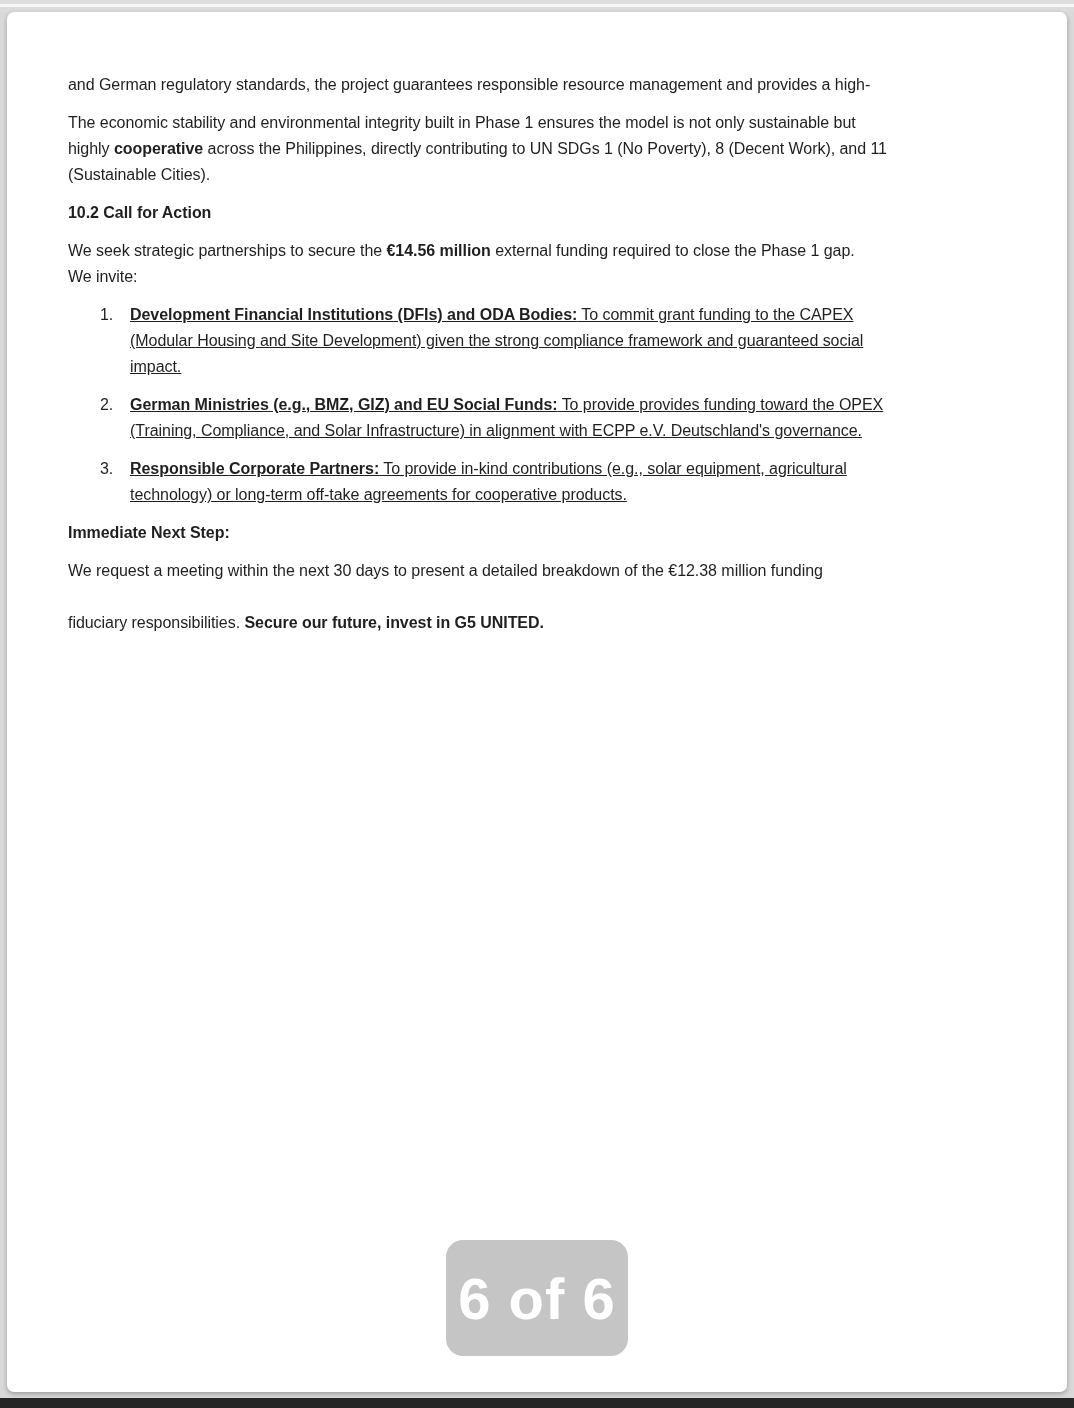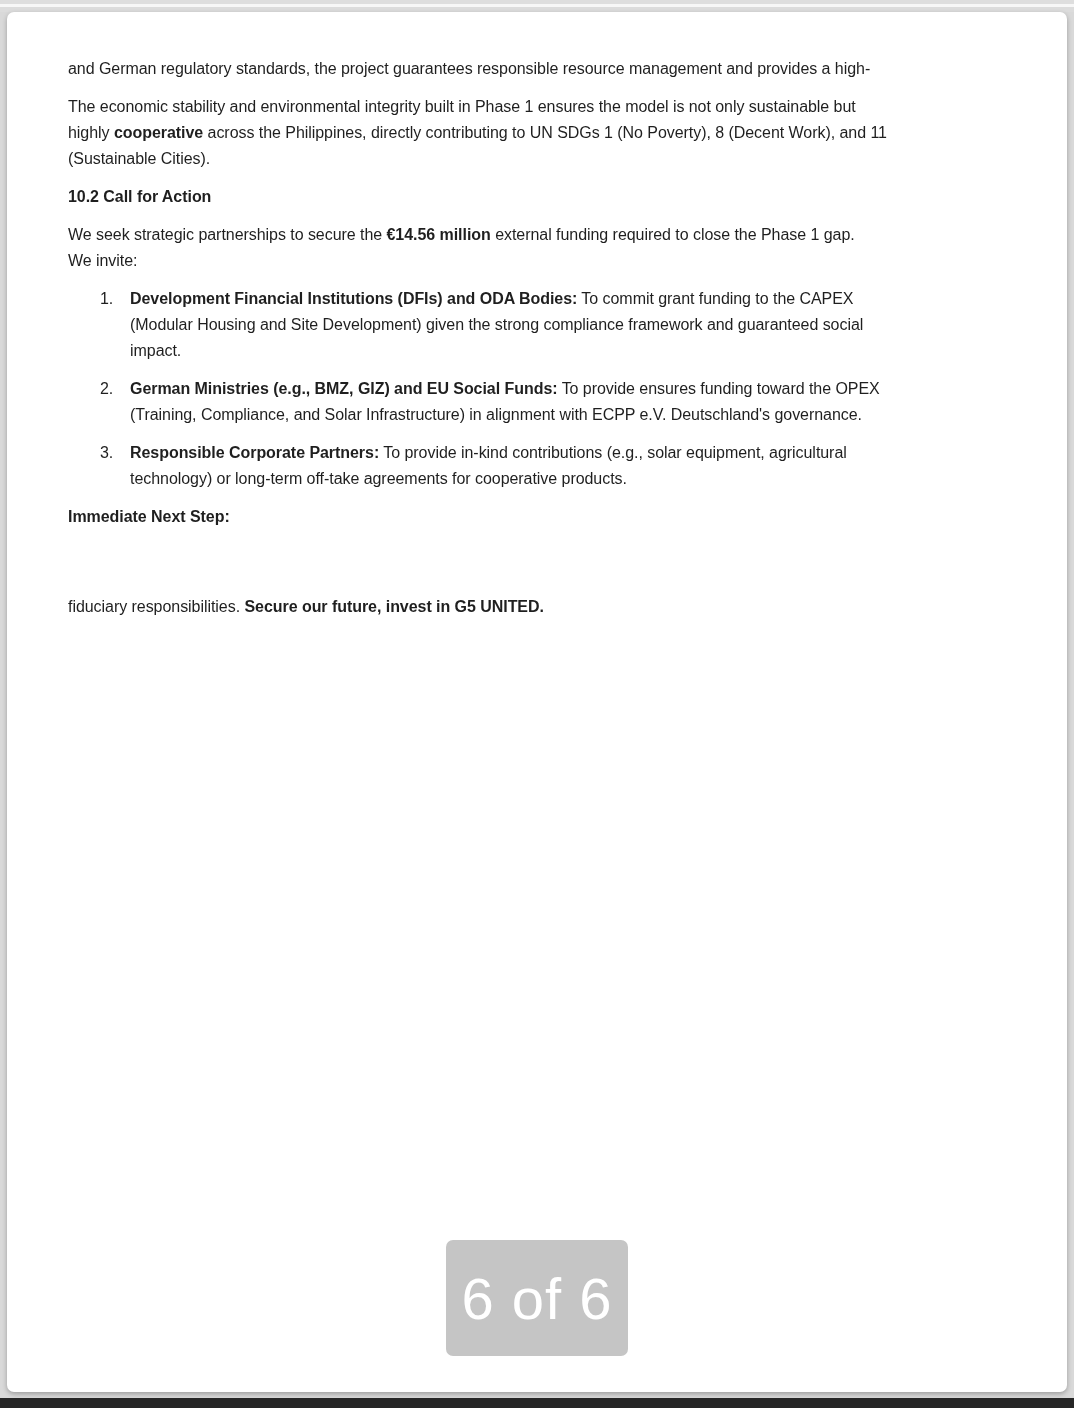--- a/index.html
+++ b/index.html
@@ -7,34 +7,34 @@
     --badge_bg:#c5c5c5; --badge_text:#ffffff; --bottom_bar:#262626;
   }
   *{margin:0;padding:0;box-sizing:border-box;}
   html,body{width:1074px;height:1408px;}
   body{font-family:"Liberation Sans","DejaVu Sans",sans-serif;background:var(--frame_bg);}
   .screen{position:relative;width:1074px;height:1408px;background:var(--frame_bg);overflow:hidden;}
   .top-gap{position:absolute;top:0;left:0;width:100%;height:12px;
     background:linear-gradient(to bottom,#dedede 0 4px,#f7f7f7 4px 7px,#dcdcdc 7px 12px);}
   .page{position:absolute;top:12px;left:7px;width:1060px;height:1380px;
     background:var(--page_bg);border-radius:7px;box-shadow:0 2px 5px rgba(0,0,0,0.28);}
-  .content{padding:44px 55px 0 61px;color:var(--text);font-size:16px;line-height:26px;
+  .content{padding:60px 55px 0 61px;color:var(--text);font-size:16px;line-height:26px;
     letter-spacing:-0.05px;}
   .content p,.content h3{font-size:16px;line-height:26px;margin:0 0 12px 0;font-weight:normal;
     white-space:nowrap;}
   .content h3, .bold-line{font-weight:bold;}
   .content b{font-weight:bold;}
   ol.plist{list-style:none;margin:0;padding:0;}
   ol.plist li{display:flex;margin:0 0 12px 0;padding-left:32px;white-space:nowrap;}
   ol.plist .num{flex:0 0 30px;}
-  ol.plist .li-text{flex:0 0 auto;}
+  ol.plist .li-text{flex:0 0 auto;text-decoration:underline;}
   .page-badge{position:absolute;top:1228px;left:50%;transform:translateX(-50%);
-    width:182px;height:116px;background:var(--badge_bg);border-radius:7px;
+    width:182px;height:116px;background:var(--badge_bg);border-radius:17px;
     display:flex;align-items:center;justify-content:center;
-    color:var(--badge_text);font-size:58px;font-weight:normal;letter-spacing:1px;}
+    color:var(--badge_text);font-size:58px;font-weight:bold;letter-spacing:1px;}
   .bottom-bar{position:absolute;left:0;bottom:0;width:100%;height:10px;background:var(--bottom_bar);}
 </style>
 </head>
 <body>
 
 <div class="screen">
   <div class="top-gap"></div>
 
   <div class="page">
     <div class="content">
@@ -47,31 +47,31 @@
 
       <p><span>We seek strategic partnerships to secure the </span><b>€14.56 million</b><span> external funding required to close the Phase 1 gap.</span><br><span>We invite:</span></p>
 
       <ol class="plist">
         <li>
           <span class="num">1.</span>
           <span class="li-text"><b>Development Financial Institutions (DFIs) and ODA Bodies:</b><span> To commit grant funding to the CAPEX</span><br><span>(Modular Housing and Site Development) given the strong compliance framework and guaranteed social</span><br><span>impact.</span></span>
         </li>
         <li>
           <span class="num">2.</span>
-          <span class="li-text"><b>German Ministries (e.g., BMZ, GIZ) and EU Social Funds:</b><span> To provide ensures funding toward the OPEX</span><br><span>(Training, Compliance, and Solar Infrastructure) in alignment with ECPP e.V. Deutschland's governance.</span></span>
+          <span class="li-text"><b>German Ministries (e.g., BMZ, GIZ) and EU Social Funds:</b><span> To provide provides funding toward the OPEX</span><br><span>(Training, Compliance, and Solar Infrastructure) in alignment with ECPP e.V. Deutschland's governance.</span></span>
         </li>
         <li>
           <span class="num">3.</span>
           <span class="li-text"><b>Responsible Corporate Partners:</b><span> To provide in-kind contributions (e.g., solar equipment, agricultural</span><br><span>technology) or long-term off-take agreements for cooperative products.</span></span>
         </li>
       </ol>
 
       <p class="bold-line"><b>Immediate Next Step:</b></p>
 
-      <p><br><br><span>fiduciary responsibilities. </span><b>Secure our future, invest in G5 UNITED.</b></p>
+      <p><span>We request a meeting within the next 30 days to present a detailed breakdown of the €12.38 million funding</span><br><br><span>fiduciary responsibilities. </span><b>Secure our future, invest in G5 UNITED.</b></p>
 
     </div>
 
     <div class="page-badge">6 of 6</div>
   </div>
 
   <div class="bottom-bar"></div>
 </div>
 
 </body></html>

